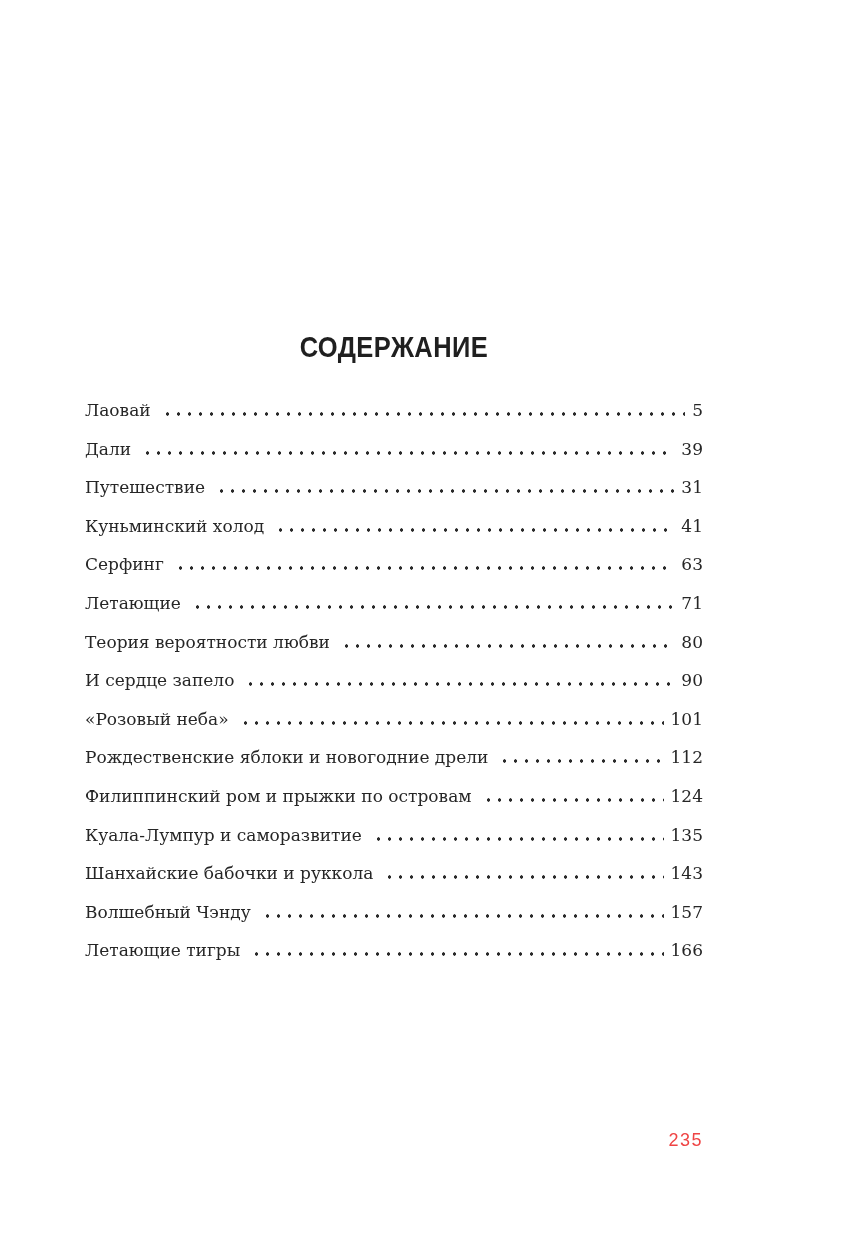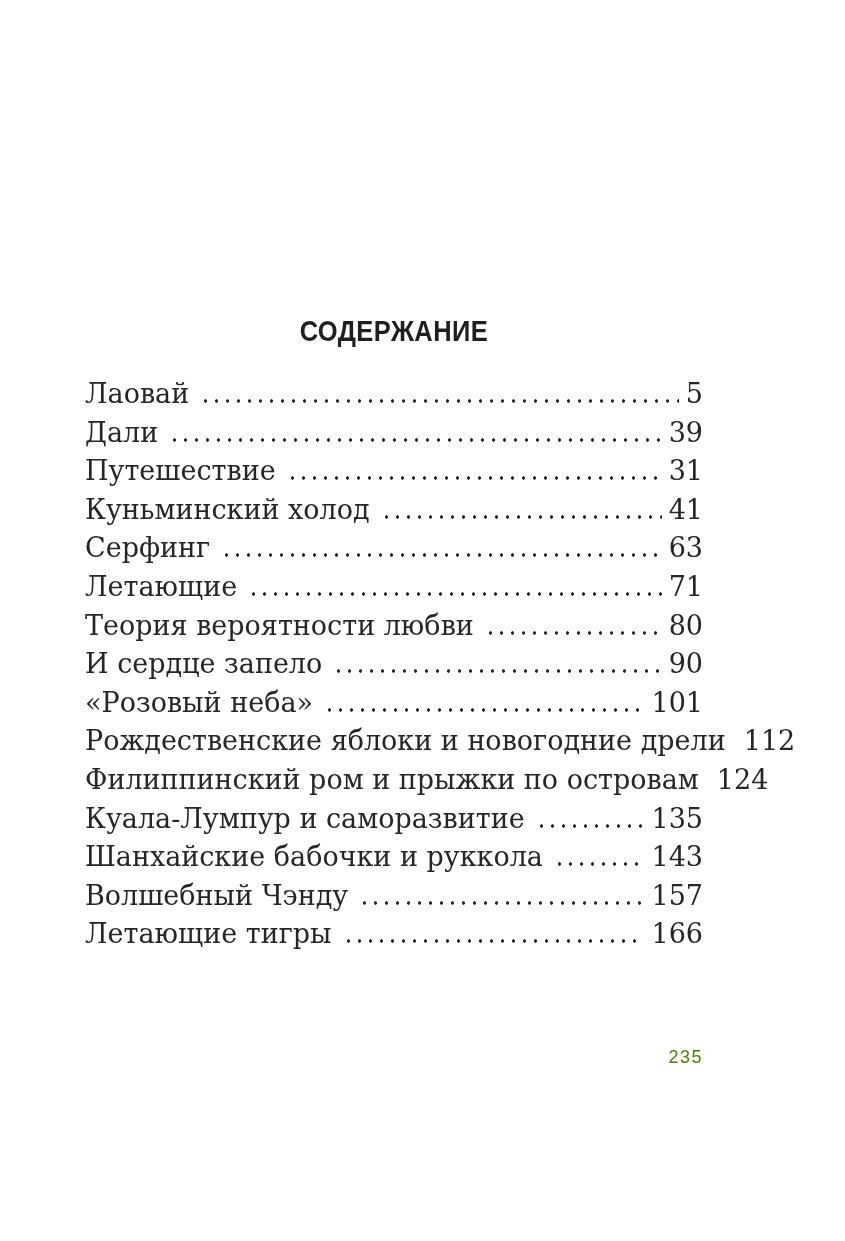--- a/index.html
+++ b/index.html
@@ -13,21 +13,21 @@
     height: 1241px;
     background: #ffffff;
     overflow: hidden;
     font-family: "DejaVu Serif", "Liberation Serif", serif;
     color: #262626;
   }
   .content {
     position: absolute;
     left: 85px;
     right: 142px;
-    top: 0;
+    top: 16px;
   }
   .toc-title {
     margin: 0;
     padding-top: 314px;
     text-align: center;
     font-family: "Liberation Sans", "DejaVu Sans", sans-serif;
     font-weight: 700;
     font-size: 30px;
     line-height: 34px;
     color: #1f1f1f;
@@ -38,21 +38,21 @@
     transform: scaleX(0.85);
     transform-origin: center;
   }
   .toc-list {
     margin-top: 34px;
   }
   .toc-row {
     display: flex;
     align-items: baseline;
     height: 38.6px;
-    font-size: 27px;
+    font-size: 17px;
     line-height: 24px;
     color: #262626;
   }
   .toc-label {
     white-space: nowrap;
     flex: 0 0 auto;
   }
   .toc-leader {
     flex: 1 1 auto;
     height: 13px;
@@ -61,26 +61,26 @@
     background-size: 11px 4px;
     background-position: left bottom;
     background-repeat: repeat-x;
   }
   .toc-page {
     white-space: nowrap;
     flex: 0 0 auto;
   }
   .folio {
     position: absolute;
-    top: 1047px;
+    top: 1130px;
     right: 142px;
     font-family: "Liberation Sans", "DejaVu Sans", sans-serif;
     font-size: 18px;
     letter-spacing: 1.5px;
-    color: #4d7c0f;
+    color: #ef4444;
   }
 </style>
 </head>
 <body>
 
 <div class="page">
   <div class="content">
     <h1 class="toc-title"><span class="squeeze">СОДЕРЖАНИЕ</span></h1>
     <div class="toc-list" id="toc-list">
   <div class="toc-row">

